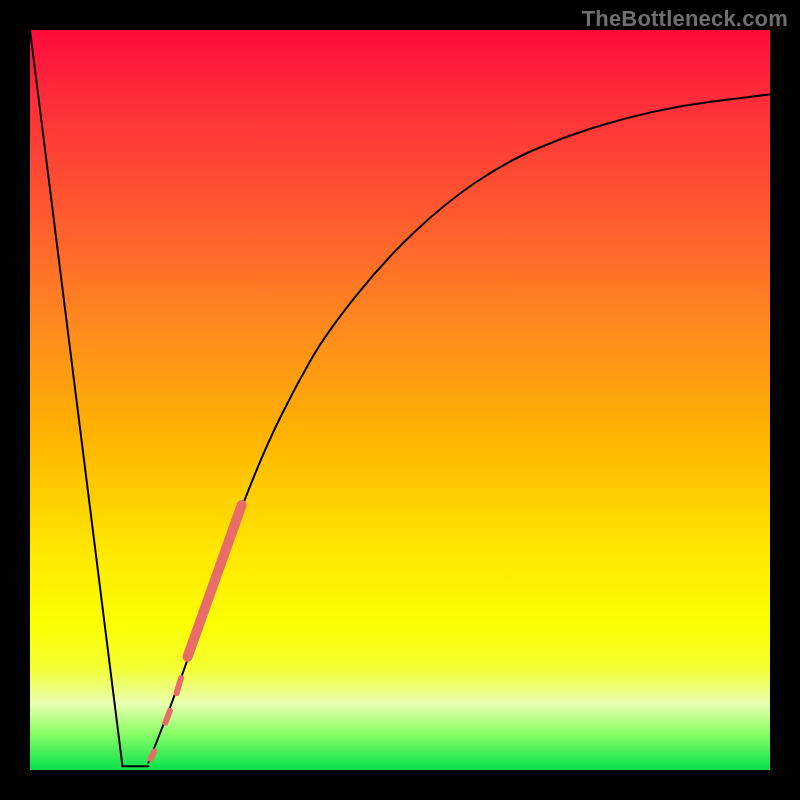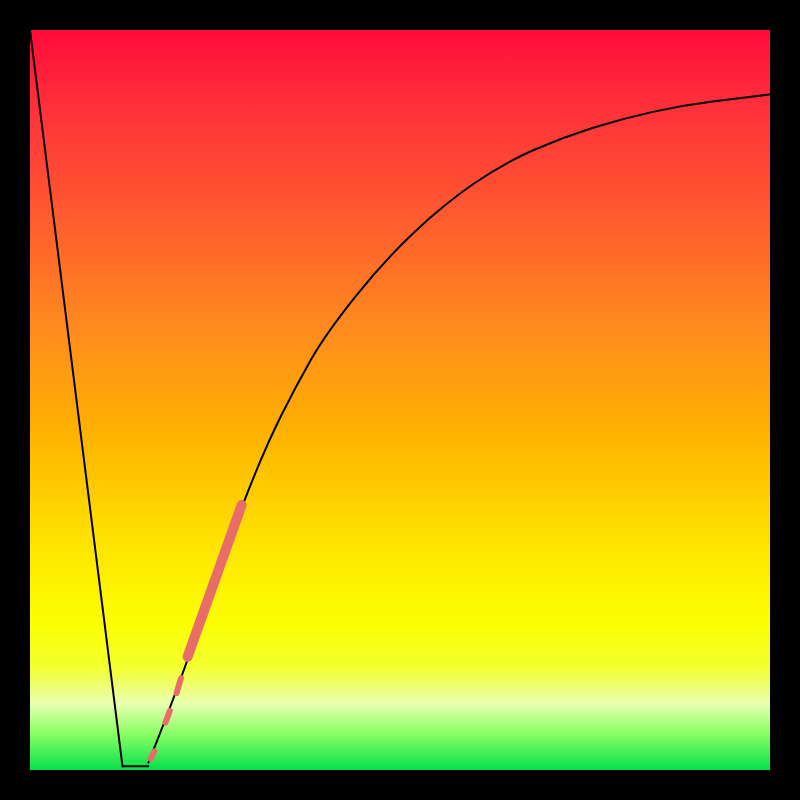--- a/index.html
+++ b/index.html
@@ -70,13 +70,14 @@
       <path id="path-floor" fill="none" stroke-width="2" stroke-linecap="round" stroke="#000000" d="M92.50 736.30 L118.40 736.30"></path>
       <path id="path-right" fill="none" stroke-width="2" stroke-linecap="round" stroke="#000000" d="M 118.40 732.60 Q 148.00 658.60 162.80 614.20 Q 177.60 569.80 192.40 529.10 Q 207.20 488.40 222.00 451.40 Q 236.80 414.40 251.60 384.80 Q 266.40 355.20 281.20 329.30 Q 296.00 303.40 325.60 266.40 Q 355.20 229.40 384.80 201.65 Q 414.40 173.90 444.00 153.55 Q 473.60 133.20 503.20 120.25 Q 532.80 107.30 562.40 98.05 Q 592.00 88.80 621.60 82.14 Q 651.20 75.48 680.80 71.78 Q 710.40 68.08 725.20 66.23 L 740.00 64.38"></path>
       <g id="highlights">
           <line x1="120.62" y1="728.90" x2="124.32" y2="721.50" stroke="#e86d68" stroke-width="6" stroke-linecap="round"></line>
           <line x1="135.42" y1="692.64" x2="139.86" y2="680.80" stroke="#e86d68" stroke-width="6" stroke-linecap="round"></line>
           <line x1="146.52" y1="663.04" x2="150.96" y2="648.24" stroke="#e86d68" stroke-width="6" stroke-linecap="round"></line>
           <line x1="157.62" y1="626.78" x2="211.64" y2="475.08" stroke="#e86d68" stroke-width="10" stroke-linecap="round"></line>
         </g>
     </svg>
   </div>
+  <div class="watermark">TheBottleneck.com</div>
 </div>
 
 </body></html>

